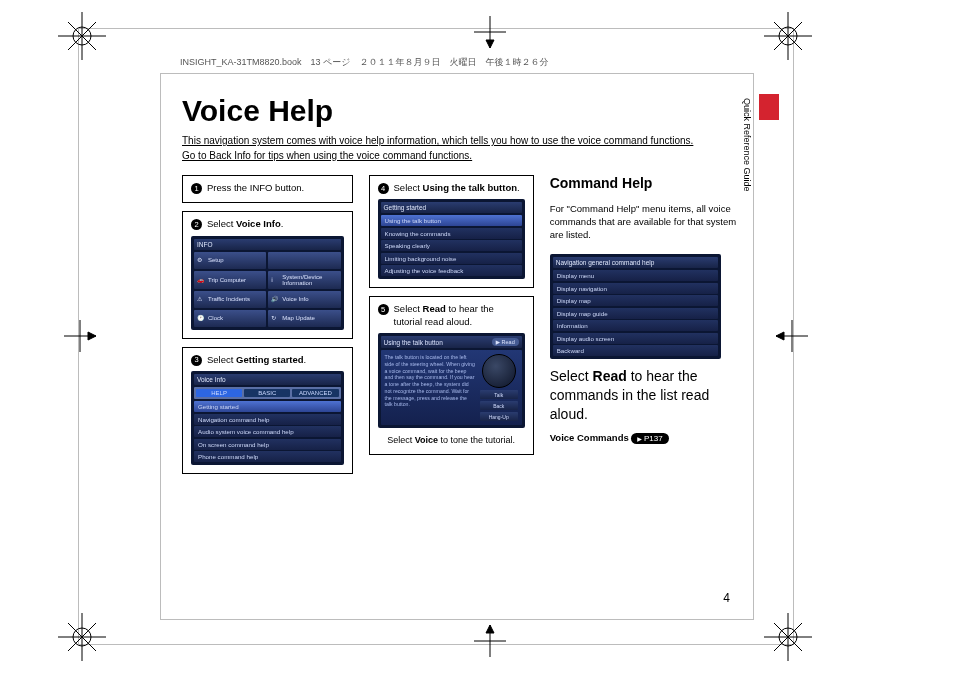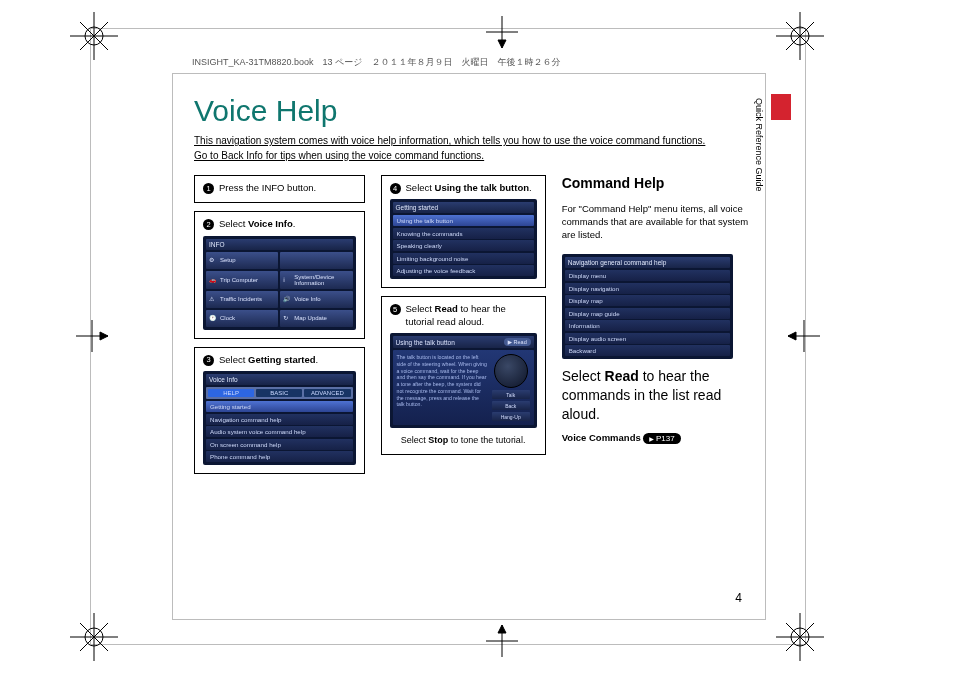--- a/index.html
+++ b/index.html
@@ -7,21 +7,20 @@
   padding: 0;
   font-family: 'Helvetica Neue', Arial, sans-serif;
   background: #fff;
 }
 .outer-container {
   width: 842px;
   height: 675px;
   position: relative;
   background: #fff;
   box-sizing: border-box;
-  margin-left: 12px;
 }
 .frame-border {
   position: absolute;
   border: 1px solid #bcbcbc;
 }
 .frame-outer {
   top: 28px; left: 78px; right: 48px; bottom: 30px;
 }
 .frame-inner {
   top: 73px; left: 160px; right: 88px; bottom: 55px;
@@ -50,23 +49,23 @@
 }
 .page-content {
   position: absolute;
   top: 94px;
   left: 182px;
   right: 104px;
   bottom: 70px;
 }
 .title {
   font-size: 30px;
-  font-weight: normal;
+  font-weight: bold;
   margin: 0 0 6px 0;
-  color: #0f766e;
+  color: #000000;
 }
 .intro {
   font-size: 10px;
   color: #000;
   line-height: 1.45;
   margin-bottom: 12px;
   text-decoration: underline;
 }
 .columns {
   display: flex;
@@ -489,21 +488,21 @@
               <div class="talk-text">The talk button is located on the left side of the steering wheel. When giving a voice command, wait for the beep and then say the command. If you hear a tone after the beep, the system did not recognize the command. Wait for the message, press and release the talk button.</div>
               <div class="talk-side">
                 <div class="dial"></div>
                 <div class="mini-btn">Talk</div>
                 <div class="mini-btn">Back</div>
                 <div class="mini-btn">Hang-Up</div>
               </div>
             </div>
           </div>
           <div class="footnote" style="text-align:center">
-            <span>Select </span><span class="bold">Stop</span><span> to tone the tutorial.</span>
+            <span>Select </span><span class="bold">Voice</span><span> to tone the tutorial.</span>
           </div>
         </div>
       </div>
 
       <div class="col right">
         <div class="section-title">Command Help</div>
         <div style="font-size:9.5px; line-height:1.35;">For "Command Help" menu items, all voice commands that are available for that system are listed.</div>
 
         <div class="screen" style="width:165px">
           <div class="screen-header">Navigation general command help</div>

